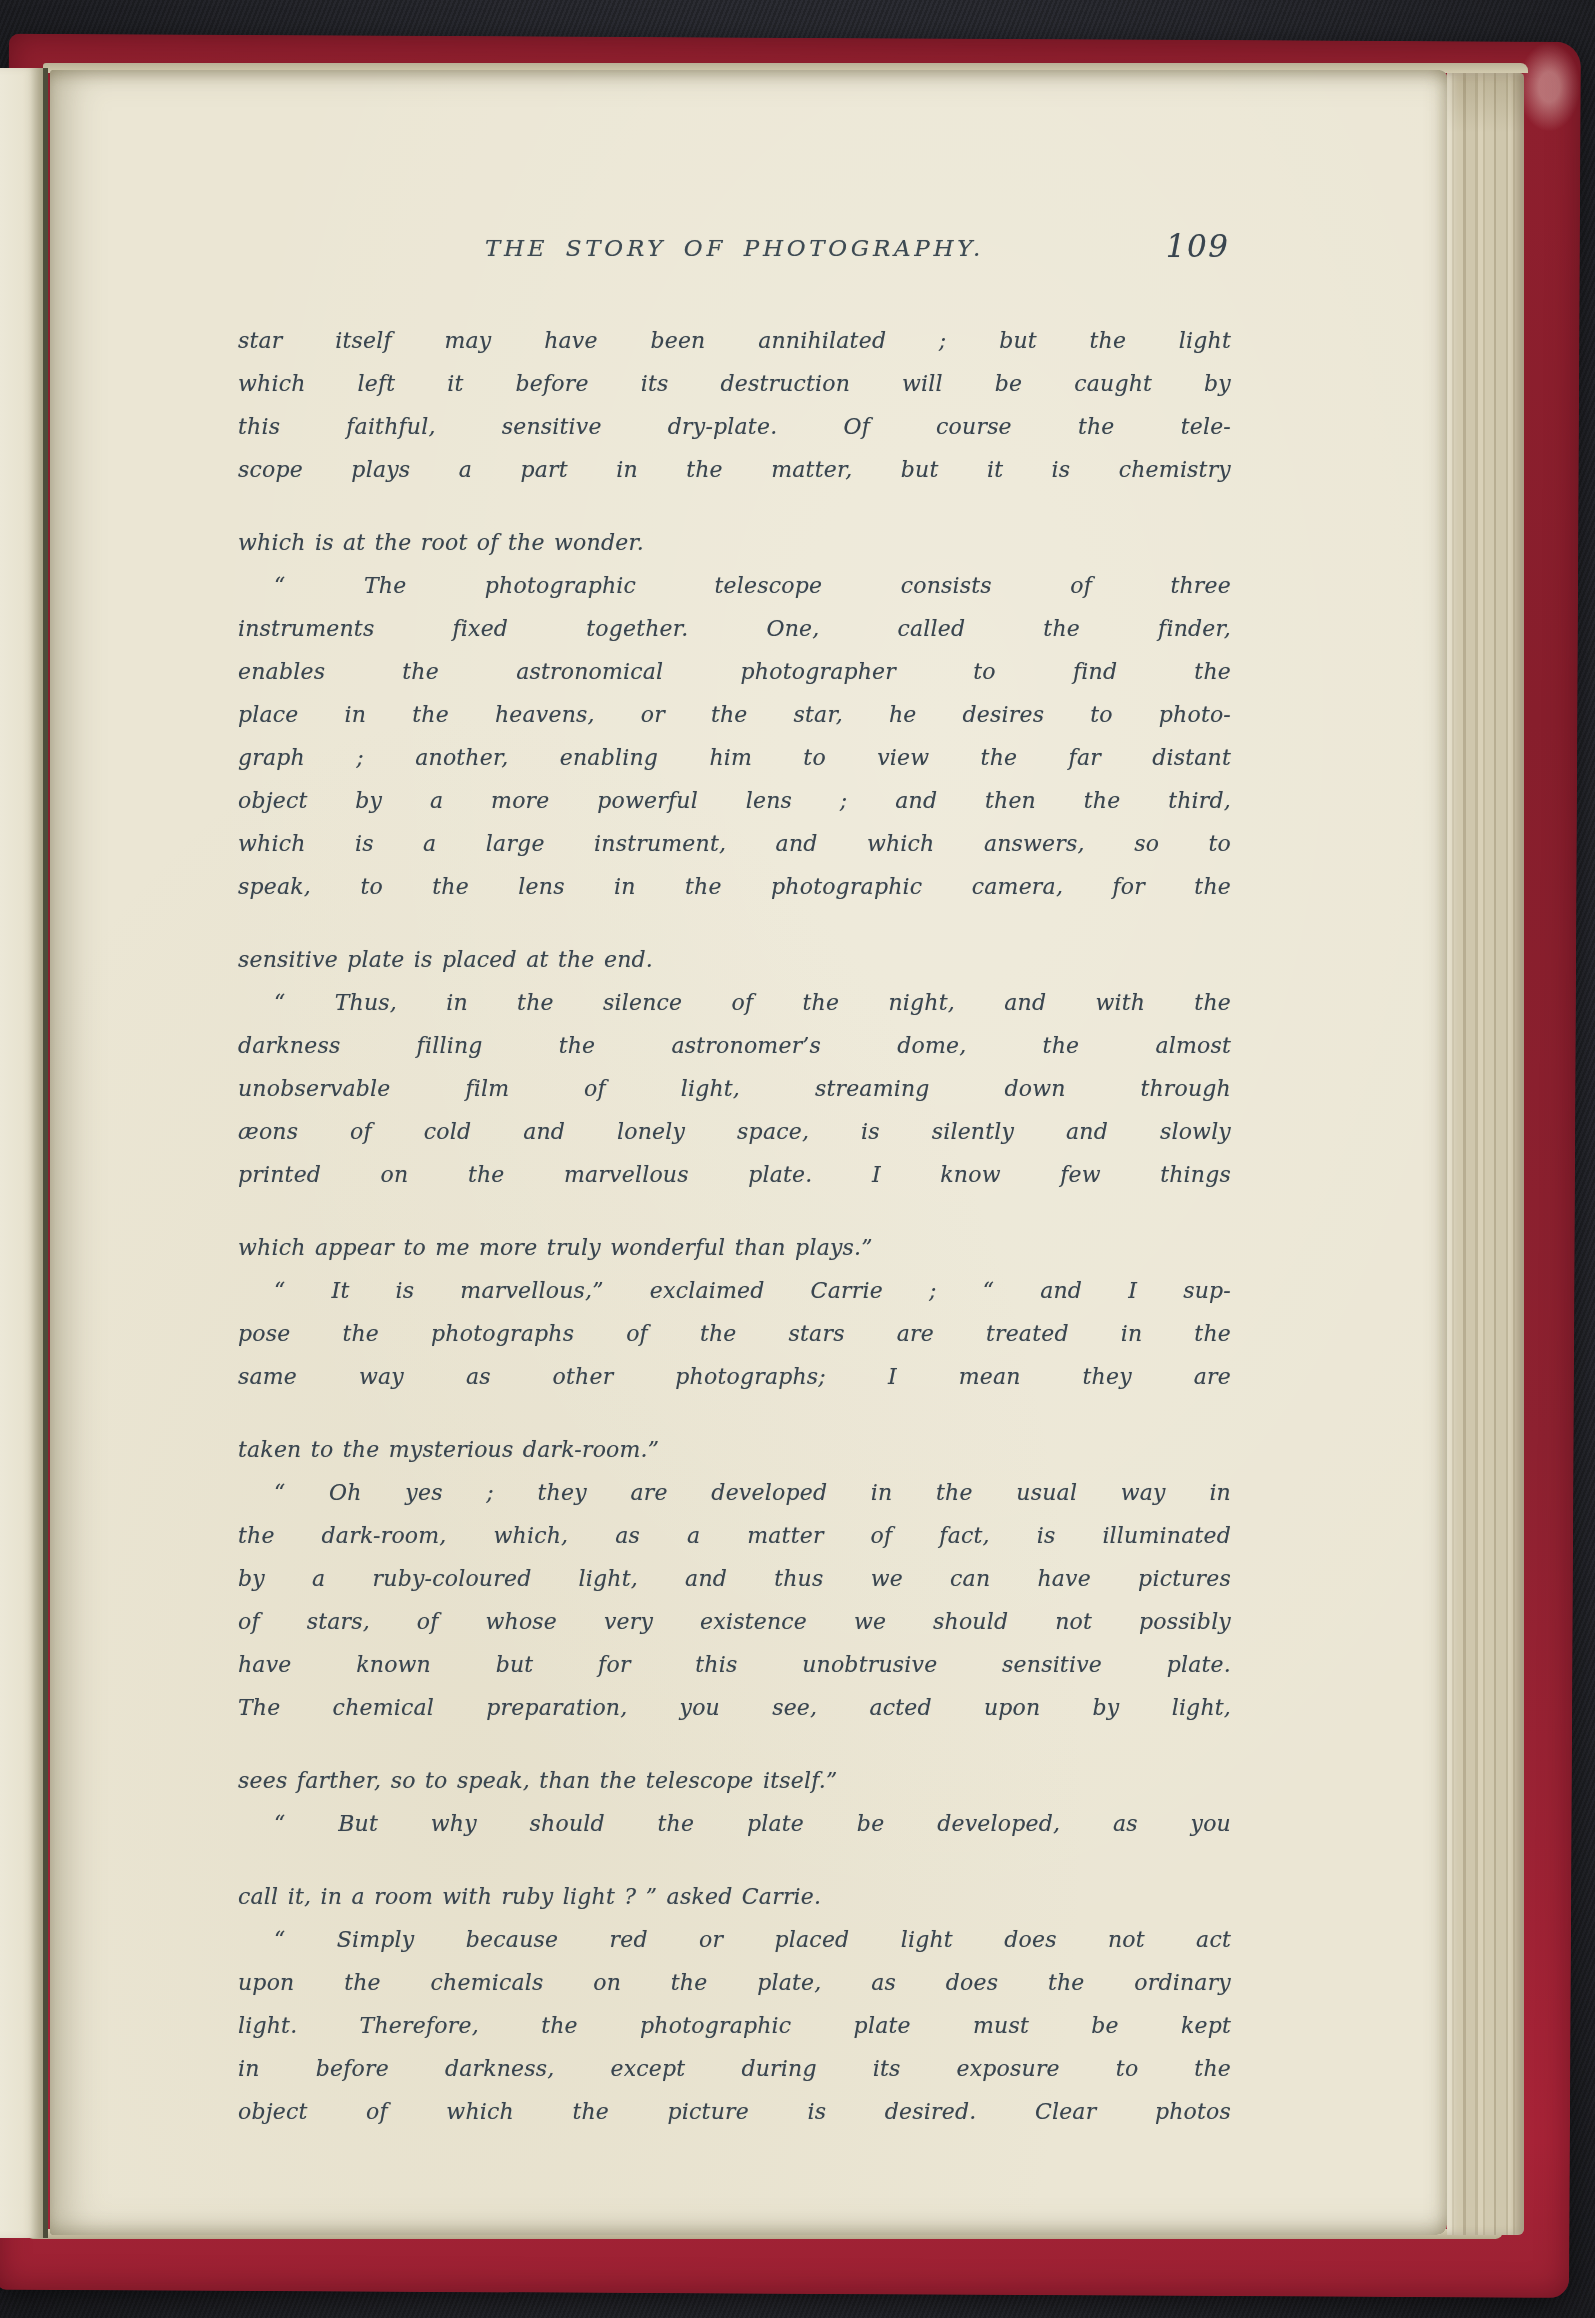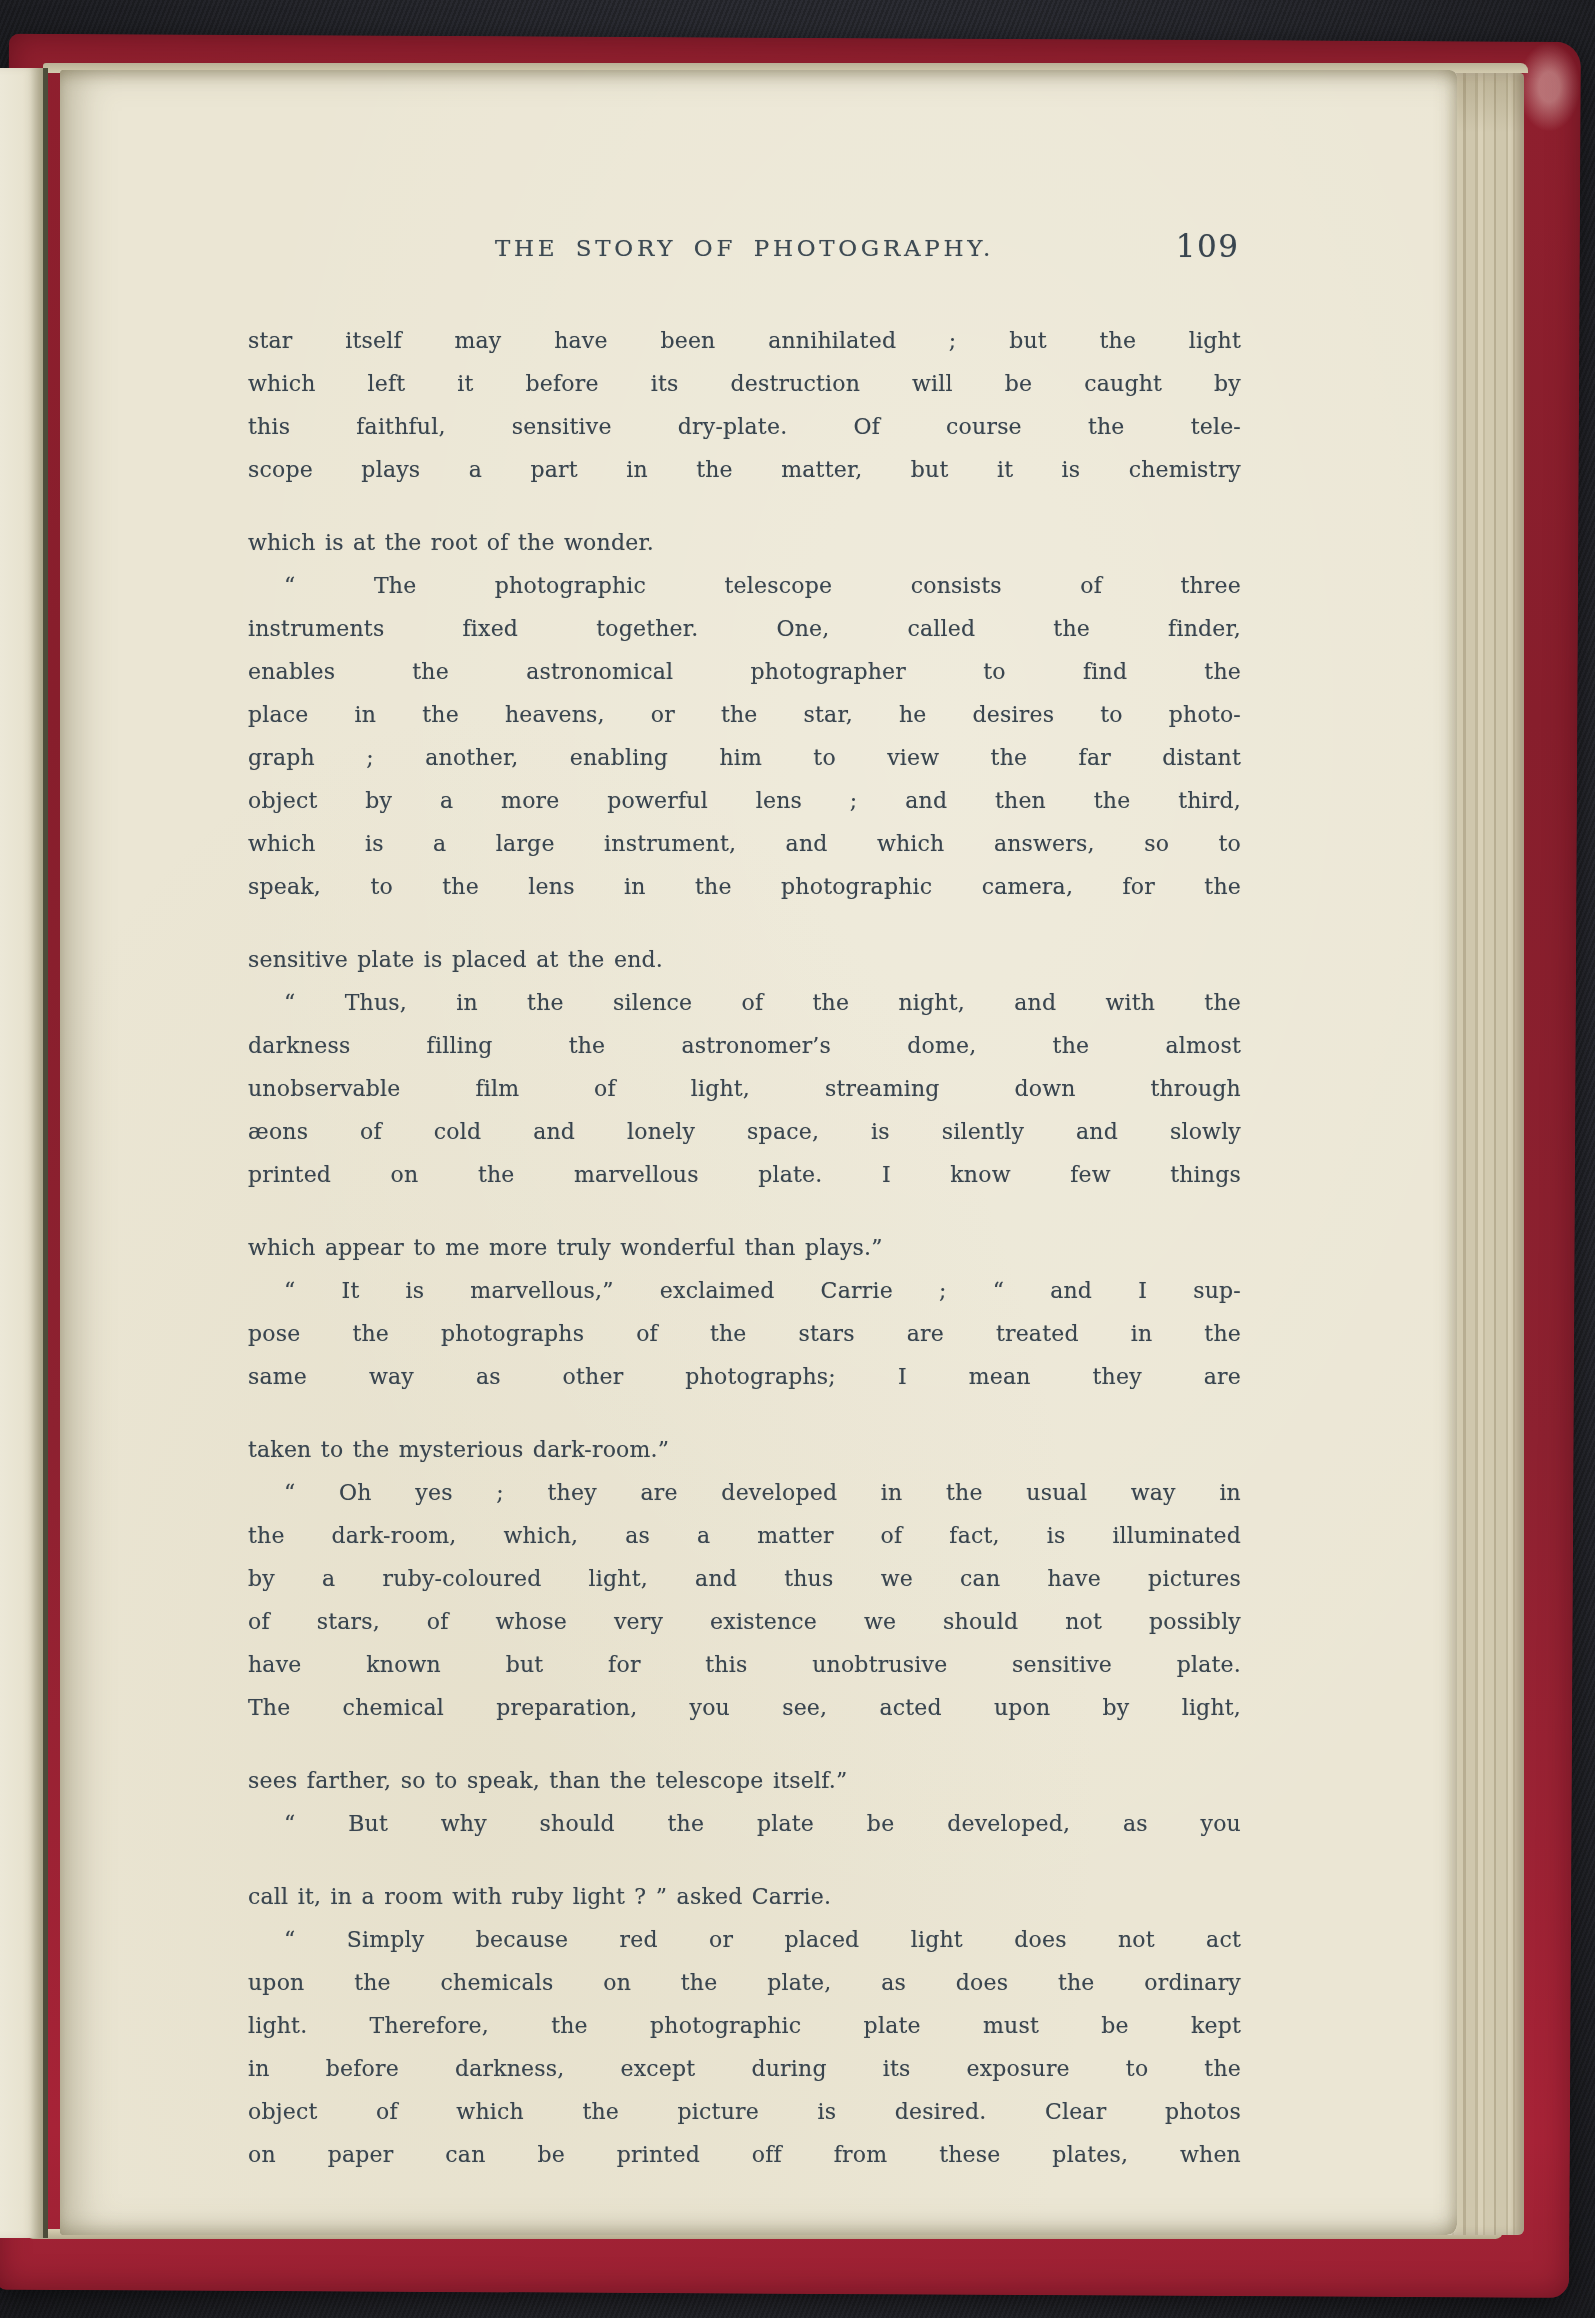--- a/index.html
+++ b/index.html
@@ -46,31 +46,32 @@
   }
   
   .left-sliver{
     position:absolute; left:0; top:68px; width:48px; height:2170px;
     background:linear-gradient(90deg,#ece8d8 0%, #e6e1cd 70%, #d8d2bb 100%);
     border-right:5.2px solid #4c4c3a;
     box-shadow: inset -13.4px 0 12px -6px rgba(95,88,58,.45);
   }
   
   .page{
-    position:absolute; left:60px; top:70px; width:1397px; height:2165px;
+    position:absolute; left:50px; top:70px; width:1397px; height:2165px;
     background:
       radial-gradient(ellipse at 64% 30%, rgba(255,255,250,.20), rgba(0,0,0,0) 60%),
       radial-gradient(ellipse at 30% 80%, rgba(196,184,148,.12), rgba(0,0,0,0) 45%),
       #ebe6d4;
     border-radius:2.2px 7.4px 10.4px 2.2px;
     box-shadow:
       inset 21px 0 41px -9px rgba(100,92,60,.40),
       inset -10.4px 0 19.3px -7.4px rgba(115,104,70,.38),
       inset 0 10.4px 16.4px -7.4px rgba(110,100,68,.45),
       inset 0 -12px 19.3px -9px rgba(110,100,68,.35);
+    font-style: italic;
   }
   .running-header{ position:absolute; top:165px; left:188px; width:993px; height:45px; }
   .running-title{
     display:block; text-align:center;
     font-size:23px; letter-spacing:3.7px; word-spacing:6.7px;
     color:#3d4a53; text-shadow:0 0 0.7px rgba(58,70,80,.45);
   }
   .folio{
     position:absolute; right:1.5px; top:-7.4px;
     font-size:31px; letter-spacing:1.5px; color:#39454f;
@@ -133,17 +134,16 @@
         <div class="line">have known but for this unobtrusive sensitive plate.</div>
         <div class="line">The chemical preparation, you see, acted upon by light,</div>
         <div class="line end">sees farther, so to speak, than the telescope itself.”</div>
         <div class="line indent">“ But why should the plate be developed, as you</div>
         <div class="line end">call it, in a room with ruby light ? ” asked Carrie.</div>
         <div class="line indent">“ Simply because red or placed light does not act</div>
         <div class="line">upon the chemicals on the plate, as does the ordinary</div>
         <div class="line">light. Therefore, the photographic plate must be kept</div>
         <div class="line">in before darkness, except during its exposure to the</div>
         <div class="line">object of which the picture is desired. Clear photos</div>
-        <div class="line">on paper can be printed off from these plates, when</div>
       </div>
   </div>
 </div>
 
 
 </body></html>

